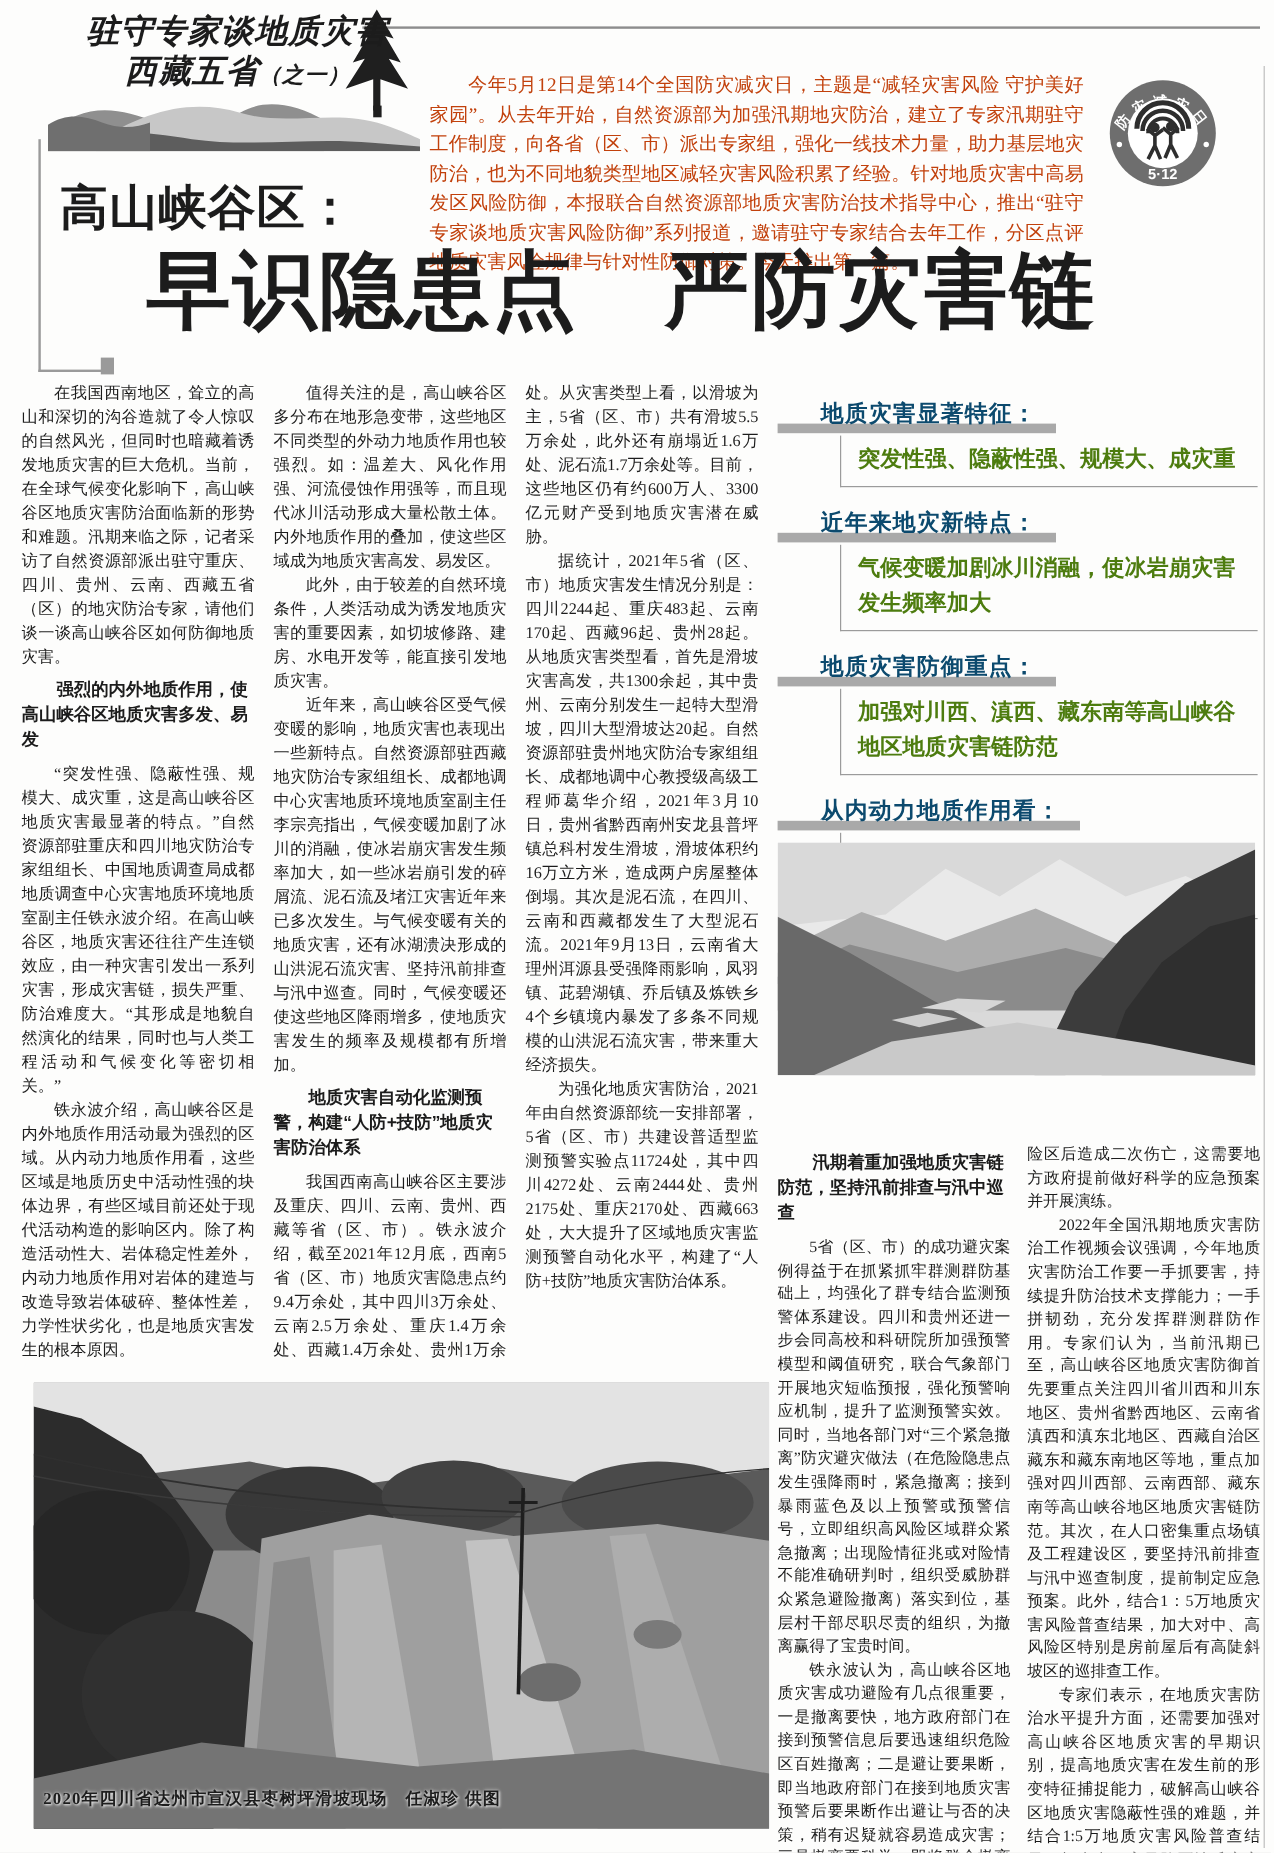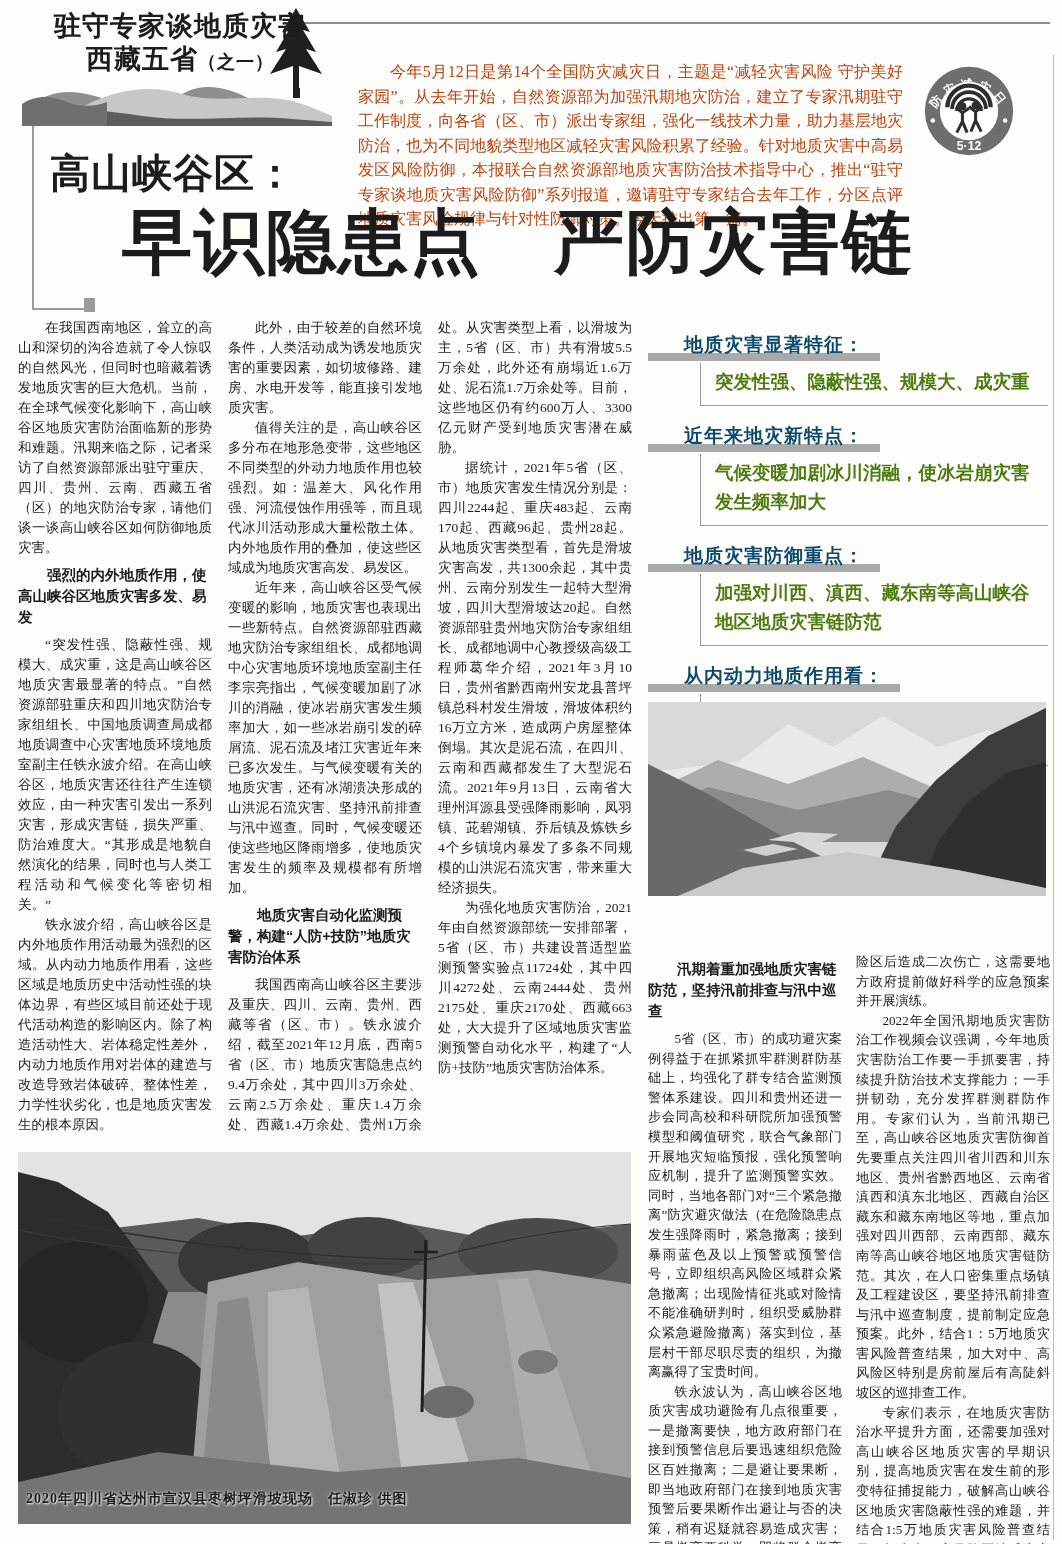--- a/index.html
+++ b/index.html
@@ -1,21 +1,21 @@
 <!DOCTYPE html>
 <html><head>
 <meta charset="utf-8">
 <style>
   html,body{margin:0;padding:0;background:#e9e9e9;}
   .page{position:relative;width:1062px;height:1544px;margin:0 auto;background:#fdfdfc;overflow:hidden;
         font-family:"Liberation Serif","DejaVu Serif",serif;color:#1c1c1c;}
   .sans{font-family:"Liberation Sans","DejaVu Sans",sans-serif;}
 
   
-  .masthead{position:absolute;left:22px;top:6px;width:310px;height:120px;}
+  .masthead{position:absolute;left:40px;top:6px;width:310px;height:120px;font-style:italic;}
   .masthead-title{position:absolute;left:18px;top:4px;width:280px;text-align:center;
       font-weight:bold;font-size:27px;line-height:33px;letter-spacing:1px;z-index:3;}
   .masthead-title .suffix{font-size:18px;}
   .hills{position:absolute;left:0px;top:58px;width:310px;height:62px;z-index:1;}
   .tree{position:absolute;left:238px;top:0px;width:72px;height:92px;z-index:2;}
 
   .top-rule{position:absolute;left:302px;top:22px;width:748px;height:2px;background:#8d8d8d;}
   .right-rule{position:absolute;left:1053px;top:55px;width:1px;height:1485px;background:#bdbdbd;}
 
   .editor-title{position:absolute;left:360px;top:32px;width:540px;text-align:center;
@@ -57,21 +57,21 @@
       padding:4px 2px 9px 14px;font-family:"Liberation Sans","DejaVu Sans",sans-serif;
       font-weight:bold;font-size:18.5px;line-height:29px;color:#4d7c0f;}
 
   .valley-photo{position:absolute;left:648px;top:702px;width:398px;height:194px;display:block;}
 
   .right-flow{position:absolute;left:648px;top:908px;width:402px;height:634px;
       column-count:2;column-gap:14px;column-fill:auto;overflow:hidden;
       font-size:13.2px;line-height:19.6px;text-align:justify;margin-top:44px;}
 
   
-  .land-photo-wrap{position:absolute;left:18px;top:1152px;width:613px;height:372px;}
+  .land-photo-wrap{position:absolute;left:28px;top:1152px;width:613px;height:372px;}
   .land-photo{display:block;width:613px;height:372px;}
   .photo-caption{position:absolute;left:8px;bottom:16px;font-weight:bold;font-size:14px;
       letter-spacing:1px;color:#1d1d1d;text-shadow:0 0 3px #d9d9d9,1px 1px 2px #ececec;}
 </style>
 </head>
 <body>
 
 <div class="page">
 
   <div class="masthead">
@@ -122,22 +122,22 @@
   <div class="bracket"></div>
   <div class="bracket-end"></div>
   <div class="kicker sans">高山峡谷区：</div>
   <div class="main-title sans">早识隐患点　严防灾害链</div>
 
   <div class="left-flow" id="leftFlow">
   <p class="para">在我国西南地区，耸立的高山和深切的沟谷造就了令人惊叹的自然风光，但同时也暗藏着诱发地质灾害的巨大危机。当前，在全球气候变化影响下，高山峡谷区地质灾害防治面临新的形势和难题。汛期来临之际，记者采访了自然资源部派出驻守重庆、四川、贵州、云南、西藏五省（区）的地灾防治专家，请他们谈一谈高山峡谷区如何防御地质灾害。</p>
       <h3 class="sub-heading">强烈的内外地质作用，使高山峡谷区地质灾害多发、易发</h3>
       <p class="para">“突发性强、隐蔽性强、规模大、成灾重，这是高山峡谷区地质灾害最显著的特点。”自然资源部驻重庆和四川地灾防治专家组组长、中国地质调查局成都地质调查中心灾害地质环境地质室副主任铁永波介绍。在高山峡谷区，地质灾害还往往产生连锁效应，由一种灾害引发出一系列灾害，形成灾害链，损失严重、防治难度大。“其形成是地貌自然演化的结果，同时也与人类工程活动和气候变化等密切相关。”</p>
       <p class="para">铁永波介绍，高山峡谷区是内外地质作用活动最为强烈的区域。从内动力地质作用看，这些区域是地质历史中活动性强的块体边界，有些区域目前还处于现代活动构造的影响区内。除了构造活动性大、岩体稳定性差外，内动力地质作用对岩体的建造与改造导致岩体破碎、整体性差，力学性状劣化，也是地质灾害发生的根本原因。</p>
+      <p class="para">值得关注的是，高山峡谷区多分布在地形急变带，这些地区不同类型的外动力地质作用也较强烈。如：温差大、风化作用强、河流侵蚀作用强等，而且现代冰川活动形成大量松散土体。内外地质作用的叠加，使这些区域成为地质灾害高发、易发区。</p>
       <p class="para">此外，由于较差的自然环境条件，人类活动成为诱发地质灾害的重要因素，如切坡修路、建房、水电开发等，能直接引发地质灾害。</p>
-      <p class="para">值得关注的是，高山峡谷区多分布在地形急变带，这些地区不同类型的外动力地质作用也较强烈。如：温差大、风化作用强、河流侵蚀作用强等，而且现代冰川活动形成大量松散土体。内外地质作用的叠加，使这些区域成为地质灾害高发、易发区。</p>
       <p class="para">近年来，高山峡谷区受气候变暖的影响，地质灾害也表现出一些新特点。自然资源部驻西藏地灾防治专家组组长、成都地调中心灾害地质环境地质室副主任李宗亮指出，气候变暖加剧了冰川的消融，使冰岩崩灾害发生频率加大，如一些冰岩崩引发的碎屑流、泥石流及堵江灾害近年来已多次发生。与气候变暖有关的地质灾害，还有冰湖溃决形成的山洪泥石流灾害、坚持汛前排查与汛中巡查。同时，气候变暖还使这些地区降雨增多，使地质灾害发生的频率及规模都有所增加。</p>
       <h3 class="sub-heading">地质灾害自动化监测预警，构建“人防+技防”地质灾害防治体系</h3>
       <p class="para">我国西南高山峡谷区主要涉及重庆、四川、云南、贵州、西藏等省（区、市）。铁永波介绍，截至2021年12月底，西南5省（区、市）地质灾害隐患点约9.4万余处，其中四川3万余处、云南2.5万余处、重庆1.4万余处、西藏1.4万余处、贵州1万余处。从灾害类型上看，以滑坡为主，5省（区、市）共有滑坡5.5万余处，此外还有崩塌近1.6万处、泥石流1.7万余处等。目前，这些地区仍有约600万人、3300亿元财产受到地质灾害潜在威胁。</p>
       <p class="para">据统计，2021年5省（区、市）地质灾害发生情况分别是：四川2244起、重庆483起、云南170起、西藏96起、贵州28起。从地质灾害类型看，首先是滑坡灾害高发，共1300余起，其中贵州、云南分别发生一起特大型滑坡，四川大型滑坡达20起。自然资源部驻贵州地灾防治专家组组长、成都地调中心教授级高级工程师葛华介绍，2021年3月10日，贵州省黔西南州安龙县普坪镇总科村发生滑坡，滑坡体积约16万立方米，造成两户房屋整体倒塌。其次是泥石流，在四川、云南和西藏都发生了大型泥石流。2021年9月13日，云南省大理州洱源县受强降雨影响，凤羽镇、茈碧湖镇、乔后镇及炼铁乡4个乡镇境内暴发了多条不同规模的山洪泥石流灾害，带来重大经济损失。</p>
       <p class="para">为强化地质灾害防治，2021年由自然资源部统一安排部署，5省（区、市）共建设普适型监测预警实验点11724处，其中四川4272处、云南2444处、贵州2175处、重庆2170处、西藏663处，大大提升了区域地质灾害监测预警自动化水平，构建了“人防+技防”地质灾害防治体系。</p>
     </div>
 
   <div class="factbox" id="factbox">
       <div class="fb-item"><div class="fb-labelwrap"><span class="fb-label">地质灾害显著特征：</span><div class="fb-bar"></div></div><div class="fb-content">突发性强、隐蔽性强、规模大、成灾重</div></div>
       <div class="fb-item"><div class="fb-labelwrap"><span class="fb-label">近年来地灾新特点：</span><div class="fb-bar"></div></div><div class="fb-content">气候变暖加剧冰川消融，使冰岩崩灾害发生频率加大</div></div>

